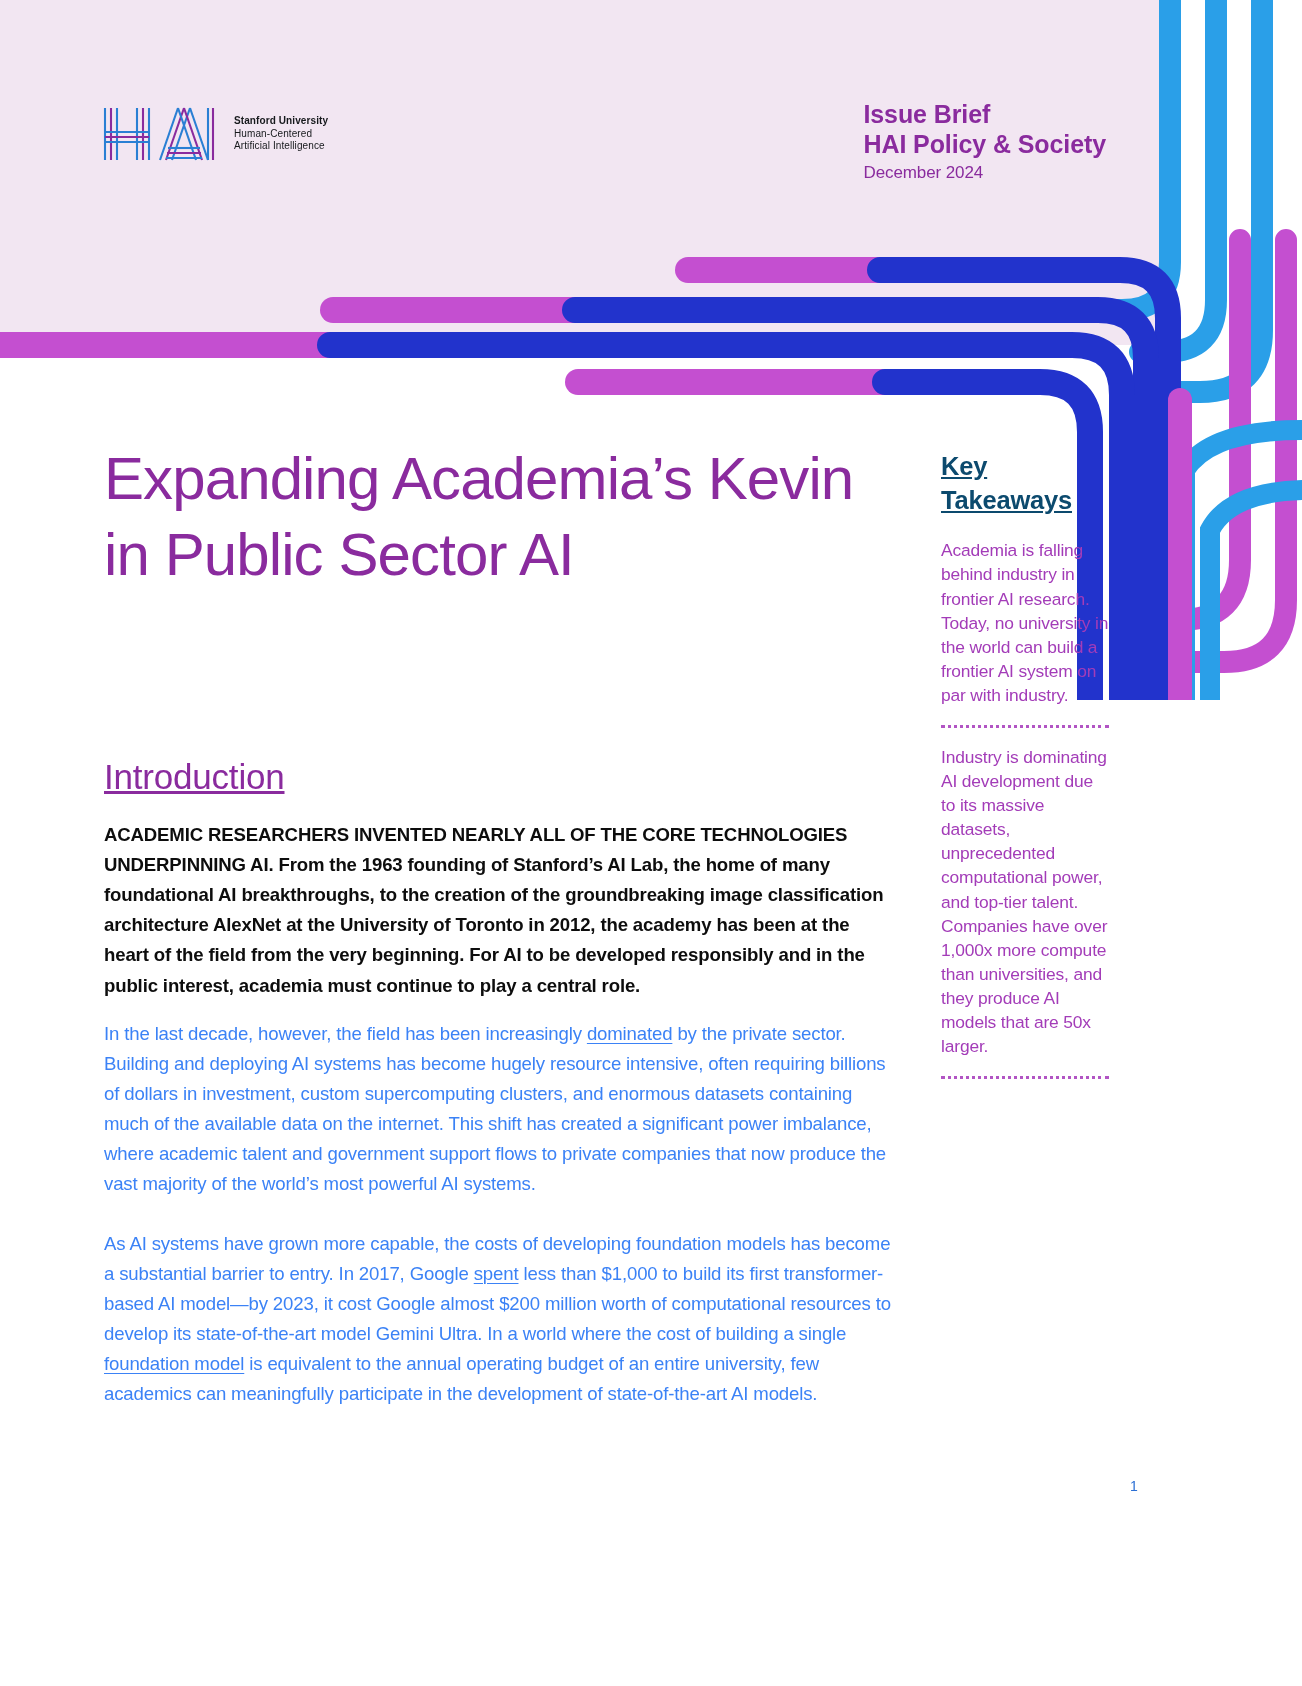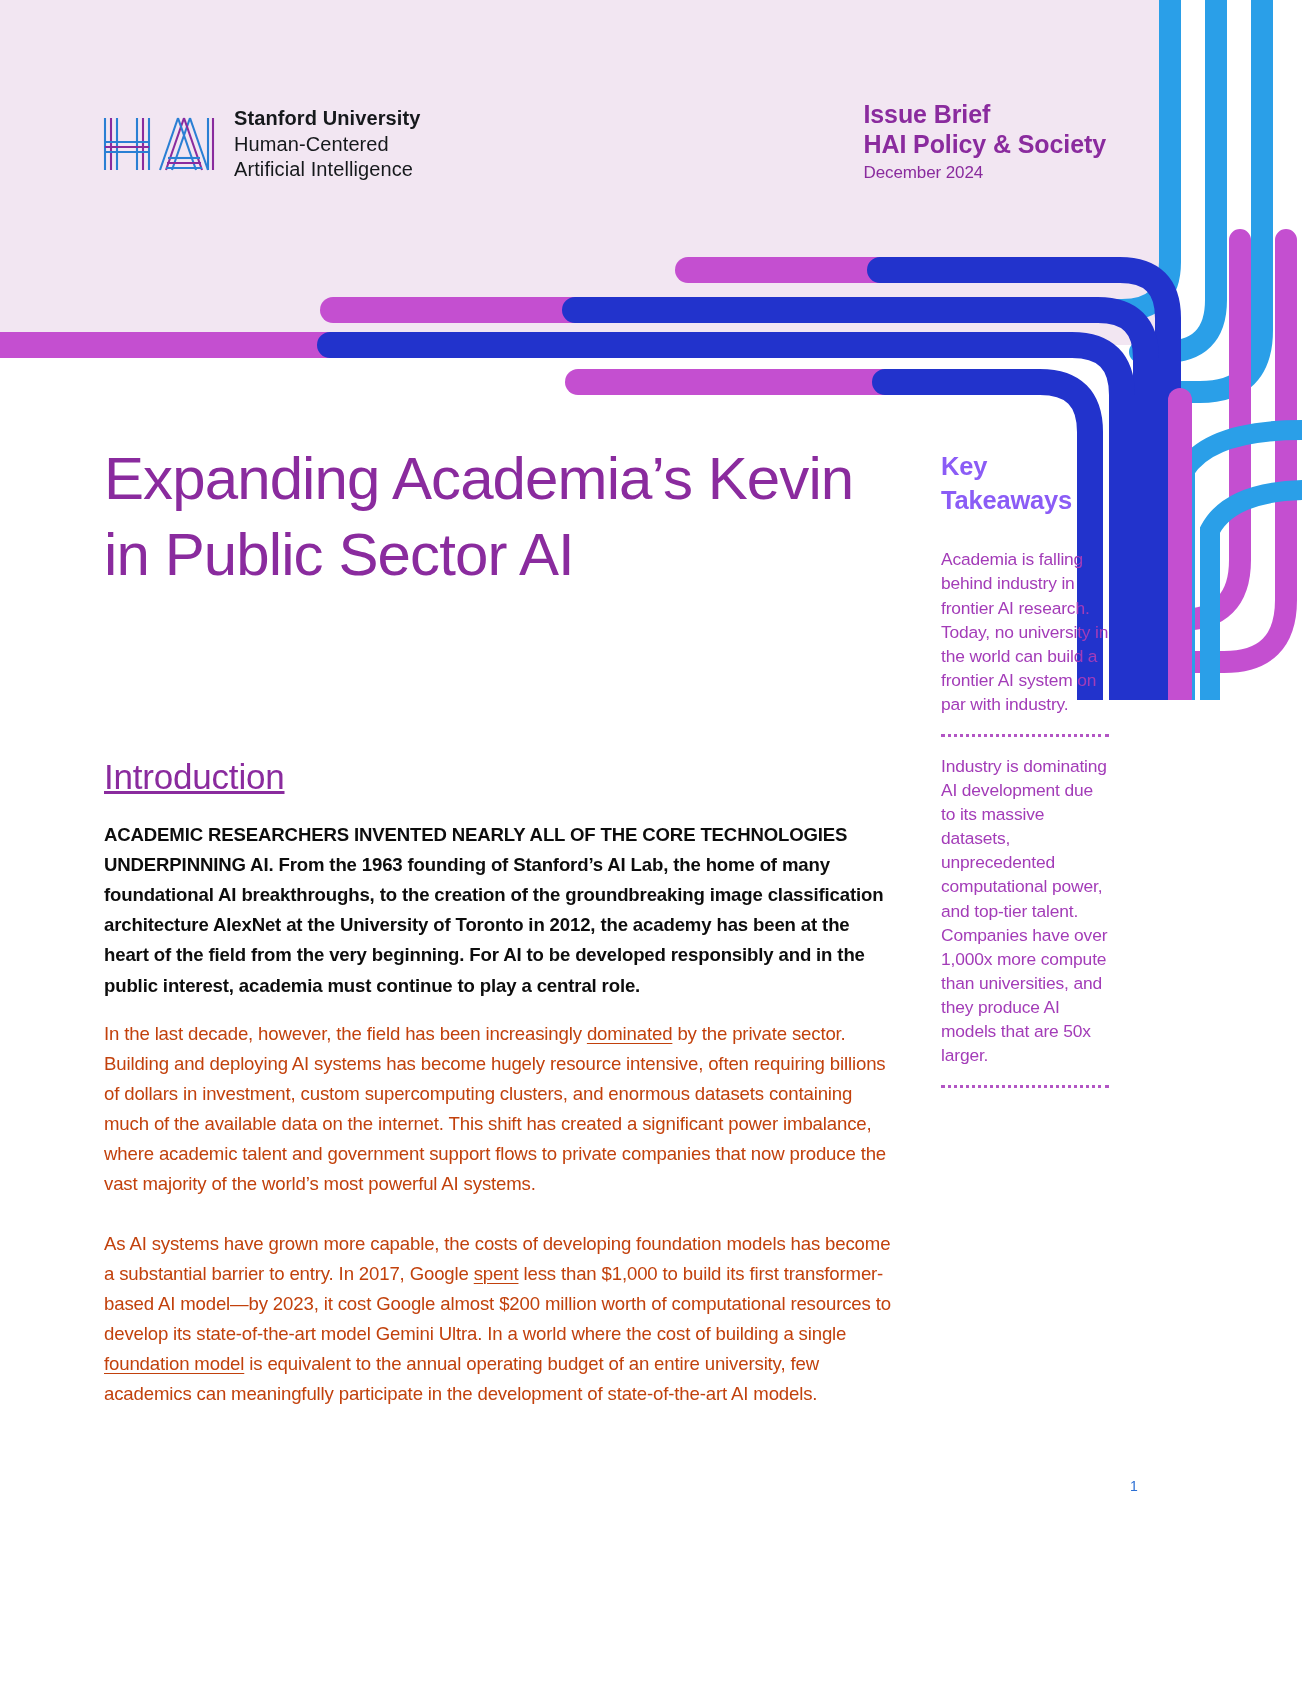--- a/index.html
+++ b/index.html
@@ -35,21 +35,21 @@
     display: flex;
     align-items: center;
     gap: 16px;
     z-index: 20;
   }
 
   .logo-mark { width: 118px; height: 56px; display: block; }
 
   .logo-text {
     line-height: 1.28;
-    font-size: 20px;
+    font-size: 10px;
     color: #16191c;
     letter-spacing: 0.1px;
     white-space: nowrap;
   }
   .logo-text .l1 { font-weight: 700; }
   .logo-text .l2, .logo-text .l3 { font-weight: 400; }
 
   .brief-head {
     position: absolute;
     right: 196px; top: 99px;
@@ -136,21 +136,21 @@
     line-height: 1.62;
     color: #0d0d0d;
     letter-spacing: -0.15px;
     margin-bottom: 18px;
   }
 
   .body-para {
     font-size: 18.6px;
     font-weight: 400;
     line-height: 1.615;
-    color: #c2410c;
+    color: #3b82f6;
     letter-spacing: -0.15px;
     margin-bottom: 30px;
   }
 
   .body-para u, .lead-para u {
     text-decoration: underline;
     text-underline-offset: 3px;
     text-decoration-thickness: 1px;
   }
 
@@ -158,23 +158,24 @@
   .sidebar {
     position: absolute;
     left: 941px; top: 449px;
     width: 170px;
   }
 
   .sidebar-title {
     font-size: 25.5px;
     font-weight: 700;
     line-height: 1.34;
-    color: #8b5cf6;
+    color: #0c4a6e;
     letter-spacing: -0.2px;
-    margin-bottom: 30px;
+    margin-bottom: 21px;
+    text-decoration: underline;
   }
 
   .takeaway {
     font-size: 17.4px;
     font-weight: 400;
     line-height: 1.385;
     color: #a33cb8;
     letter-spacing: -0.15px;
   }
 

